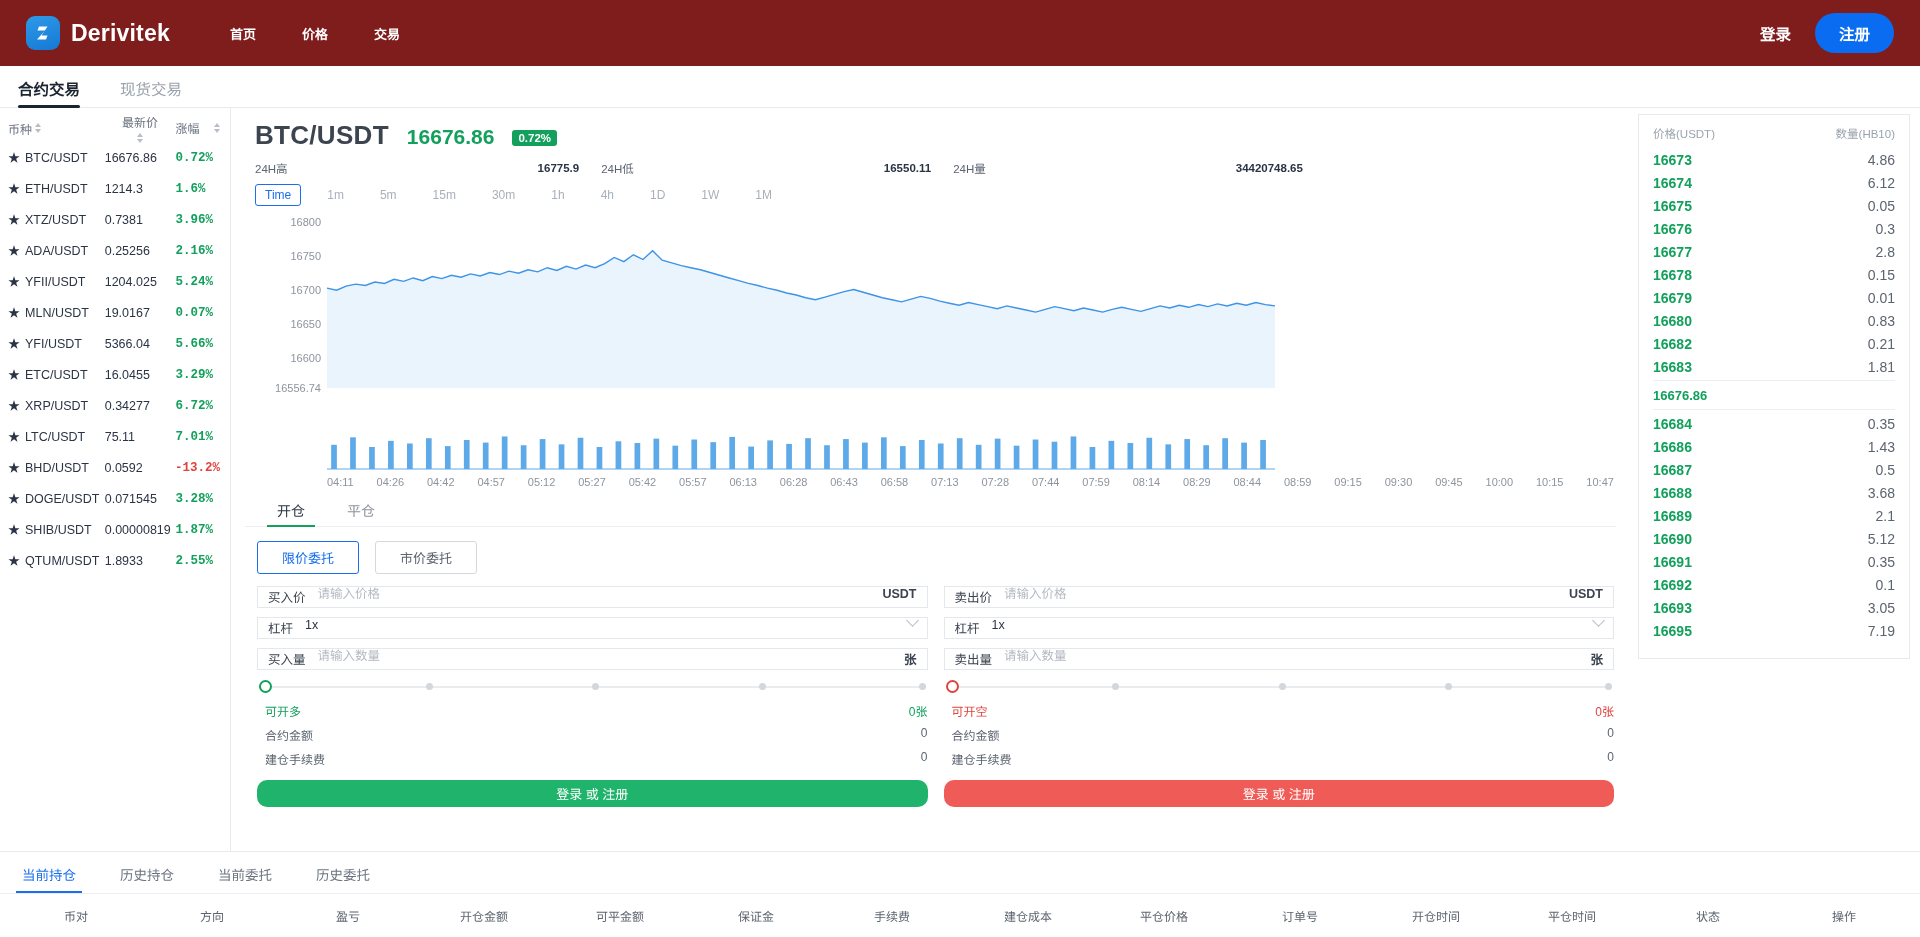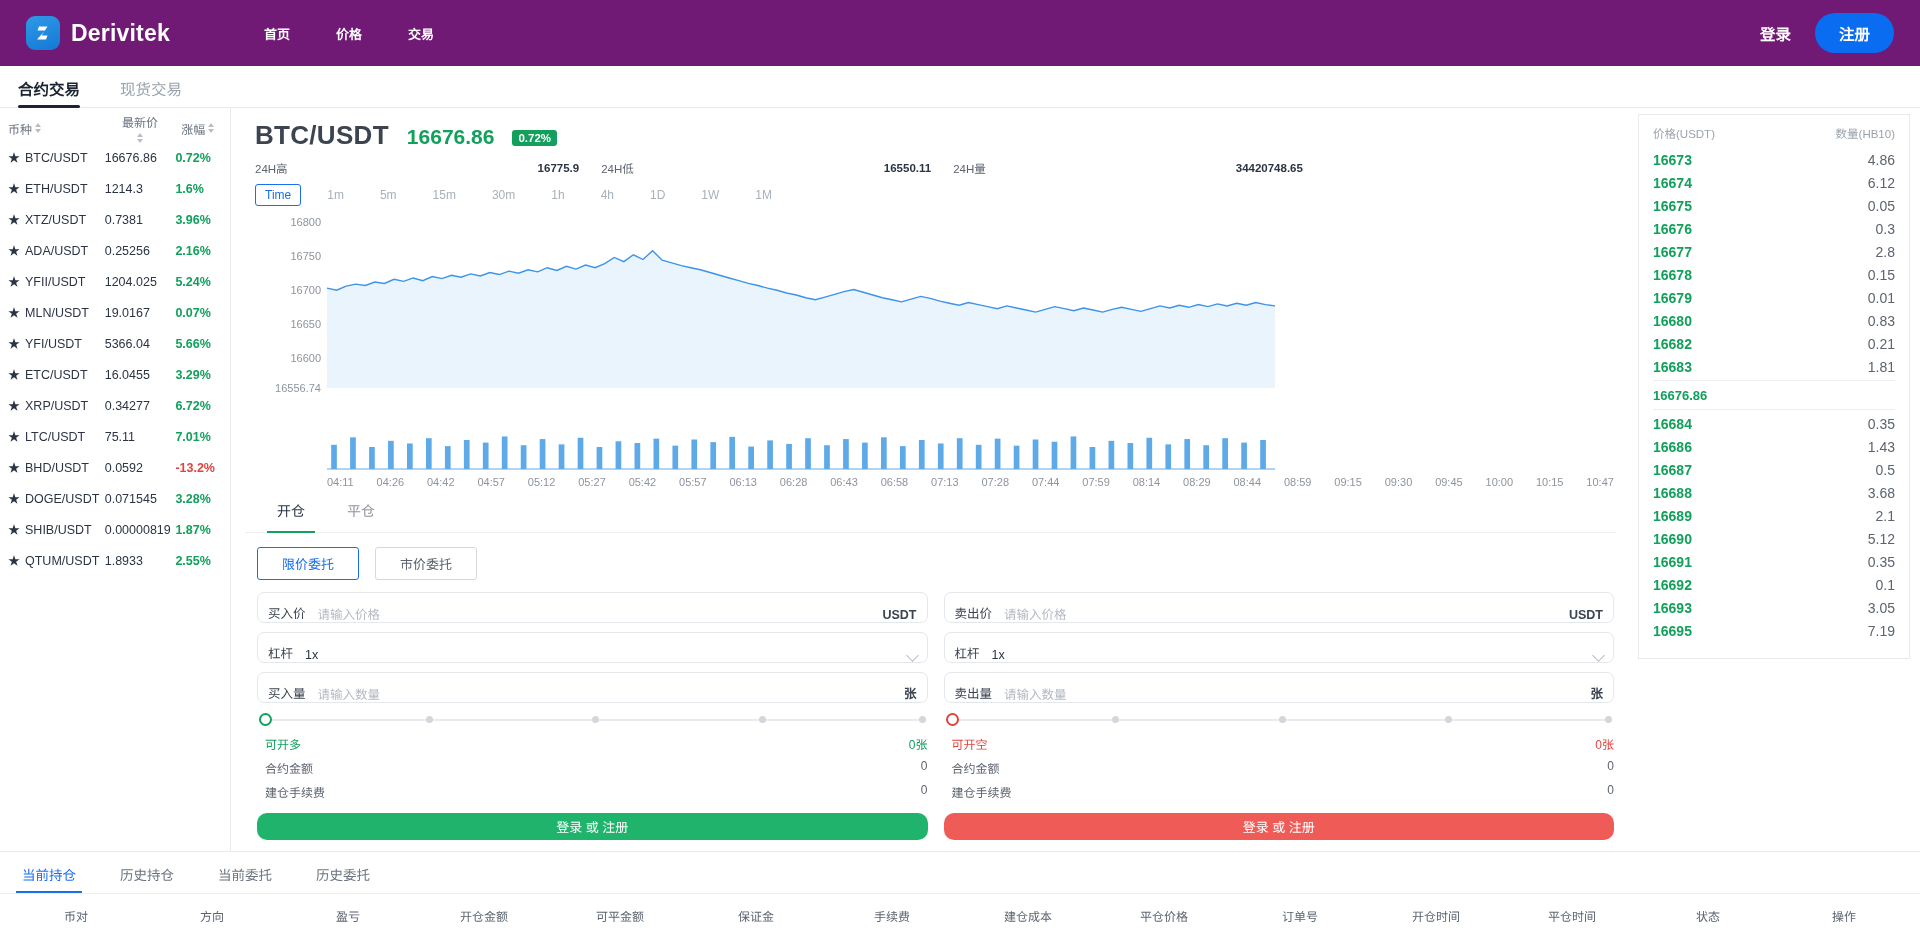--- a/index.html
+++ b/index.html
@@ -5,22 +5,22 @@
   * { box-sizing: border-box; margin: 0; padding: 0; }
   html, body {
     width: 1920px; height: 937px;
     font-family: "Liberation Sans", sans-serif;
     background: #fff; color: #2b3444; overflow: hidden;
   }
   .page { width: 1920px; height: 937px; position: relative; display: flex; flex-direction: column; }
 
   
   .topbar {
-    height: 66px; background: #701a75; display: flex; align-items: center;
-    padding: 0 26px; flex: 0 0 66px; gap: 34px;
+    height: 66px; background: #7f1d1d; display: flex; align-items: center;
+    padding: 0 26px; flex: 0 0 66px;
   }
   .brand { display: flex; align-items: center; gap: 11px; margin-right: 60px; }
   .logo-box {
     width: 34px; height: 34px; border-radius: 9px;
     background: linear-gradient(160deg,#2f9ae8 0%,#1478d4 100%);
     display: flex; align-items: center; justify-content: center;
   }
   .logo-box svg { display: block; }
   .brand-name { color: #fff; font-size: 23px; font-weight: 700; letter-spacing: .2px; }
   .nav { display: flex; align-items: center; gap: 46px; }
@@ -58,21 +58,21 @@
   }
   .cl-head, .cl-row {
     display: flex; align-items: center; height: 31px; padding: 0 10px 0 8px;
   }
   .cl-head { height: 28px; }
   .cl-head .c1, .cl-head .c2, .cl-head .c3 {
     font-size: 12px; color: #6b7480; display: flex; align-items: center; gap: 3px;
   }
   .c1 { width: 104px; }
   .c2 { width: 76px; justify-content: flex-end; flex-direction: column; }
-  .c3 { width: 48px; justify-content: center; }
+  .c3 { width: 48px; justify-content: space-between; font-family: Liberation Mono, monospace; }
   .sorter { display: inline-flex; flex-direction: column; line-height: 0; }
   .sorter i {
     width: 0; height: 0; border-left: 3.5px solid transparent; border-right: 3.5px solid transparent;
     display: block;
   }
   .sorter i.up { border-bottom: 4.5px solid #b7bec7; margin-bottom: 2px; }
   .sorter i.dn { border-top: 4.5px solid #b7bec7; }
   .cl-row { cursor: pointer; }
   .cl-sym { font-size: 12.5px; color: #2b3444; display: flex; align-items: center; gap: 5px; }
   .star { color: #2b3444; font-size: 12px; line-height: 1; }
@@ -114,39 +114,39 @@
   .vol-area { position: relative; height: 48px; }
   .xaxis {
     display: flex; justify-content: space-between; padding: 3px 2px 0 82px;
     font-size: 11px; color: #8d949e;
   }
 
   
   .order-tabs {
     display: flex; gap: 42px; padding: 12px 0 0 32px; border-bottom: 1px solid #eceef1;
   }
-  .otab { font-size: 14px; color: #8d949e; padding-bottom: 12px; cursor: pointer; position: relative; }
+  .otab { font-size: 14px; color: #8d949e; padding-bottom: 6px; cursor: pointer; position: relative; }
   .otab.active { color: #2b3444; }
   .otab.active::after {
     content: ""; position: absolute; left: -10px; right: -10px; bottom: -1px; height: 2px;
     background: #12a05c;
   }
 
   .order-type-row { display: flex; gap: 16px; padding: 14px 0 0 12px; align-items: flex-end; }
   .otype {
     font-size: 13px; padding: 6px 24px; border: 1px solid #d5d9de; border-radius: 3px;
     background: #fff; cursor: pointer; color: #5c646f; font-family: inherit;
   }
   .otype.sel { border-color: #1a6ff0; color: #1a6ff0; }
 
   .forms { display: flex; gap: 16px; padding: 12px 2px 0 12px; }
   .form-col { flex: 1; min-width: 0; }
   .fld {
-    display: flex; align-items: flex-end; height: 31px; border: 1px solid #e4e7eb;
-    border-radius: 7px; padding: 0 10px; margin-bottom: 9px; background: #fff;
+    display: flex; align-items: flex-start; height: 22px; border: 1px solid #e4e7eb;
+    border-radius: 0; padding: 0 10px; margin-bottom: 9px; background: #fff;
   }
   .fld-label { font-size: 12.5px; color: #3c4450; margin-right: 12px; white-space: nowrap; }
   .fld-input {
     flex: 1; border: none; outline: none; font-size: 12.5px; color: #2b3444;
     font-family: inherit; background: transparent; min-width: 0;
   }
   .fld-input::placeholder { color: #b4bac2; }
   .fld-unit { font-size: 12.5px; color: #3c4450; font-weight: 600; }
   .chev { width: 9px; height: 9px; border-right: 1.6px solid #b4bac2; border-bottom: 1.6px solid #b4bac2;
           transform: rotate(45deg); margin-left: auto; position: relative; top: -2px; }

